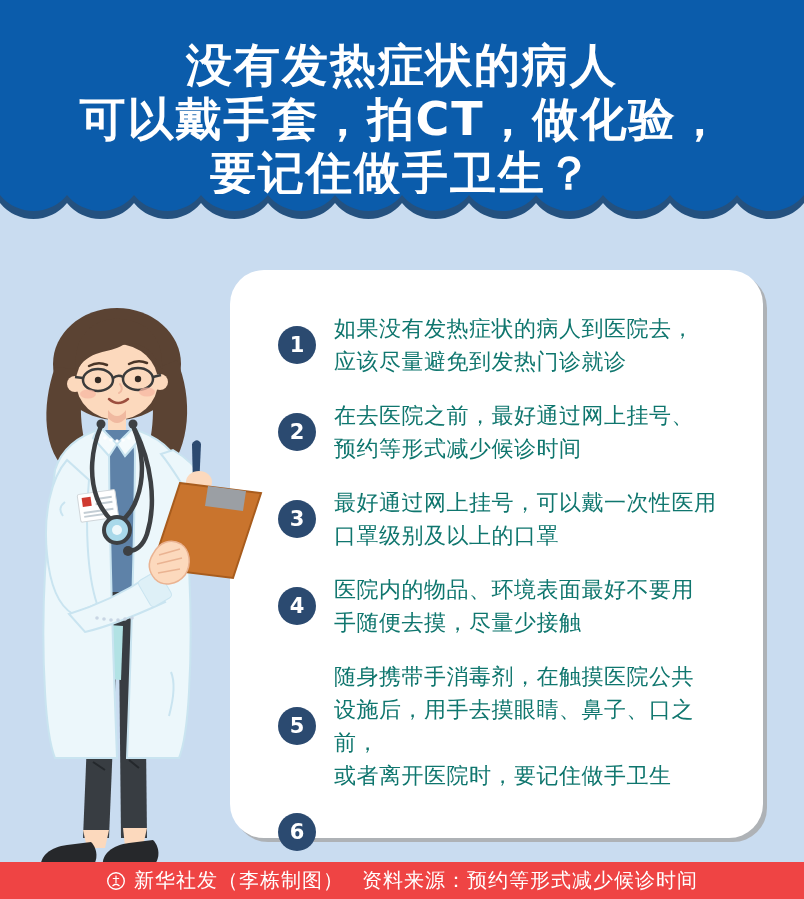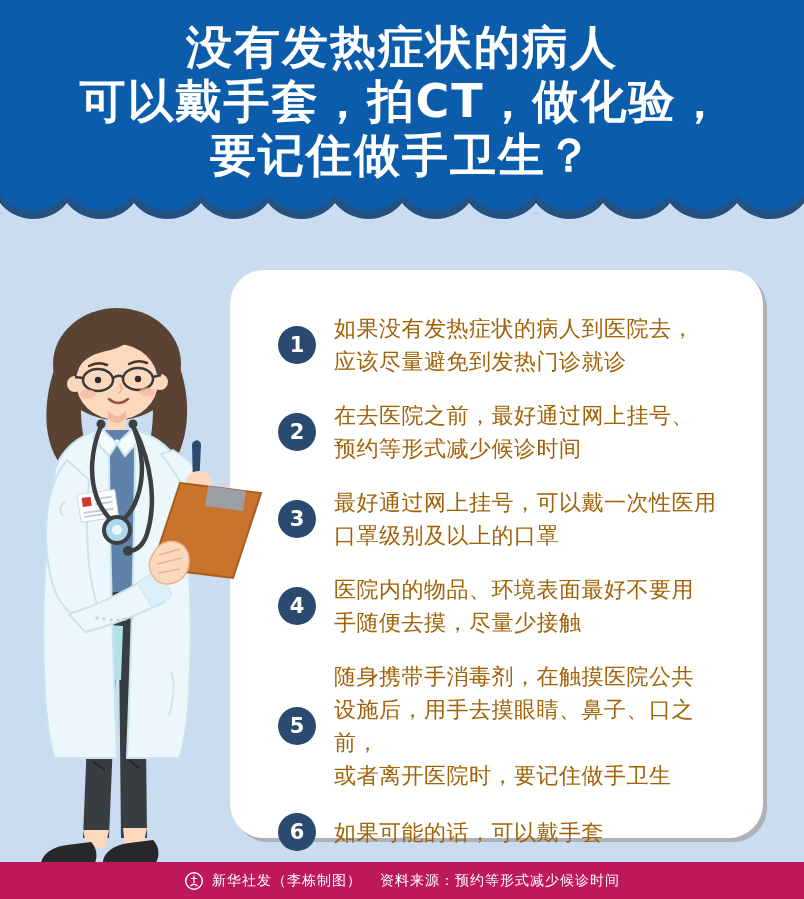--- a/index.html
+++ b/index.html
@@ -7,21 +7,21 @@
     position:relative;width:804px;height:899px;overflow:hidden;
     background:#c9dcf0;
     font-family:"DejaVu Sans","Liberation Sans",sans-serif;
   }
   
   .header{
     position:absolute;left:0;top:0;width:804px;height:195px;
     background:#0b5cab;z-index:3;
   }
   .title{
-    padding-top:20px;text-align:center;color:#ffffff;
+    padding-top:38px;text-align:center;color:#ffffff;
     font-size:46px;font-weight:bold;letter-spacing:2px;line-height:54px;
   }
   .wave{position:absolute;left:0;top:194px;z-index:3;display:block;}
   
   .card{
     position:absolute;left:230px;top:270px;width:533px;height:568px;
     background:#ffffff;border-radius:34px;
     box-shadow:4px 4px 0 0 #aeb2b6;
     box-sizing:border-box;
     padding:42px 24px 24px 48px;
@@ -29,31 +29,31 @@
   }
   .tip-row{display:flex;align-items:center;gap:18px;margin-bottom:21px;}
   .tip-row:last-child{margin-bottom:0;}
   .tip-num{
     flex-shrink:0;width:38px;height:38px;border-radius:50%;
     background:#2b4a70;color:#ffffff;
     font-size:21px;font-weight:bold;
     display:flex;align-items:center;justify-content:center;
   }
   .tip-text{
-    color:#a16207;font-size:22px;line-height:33px;letter-spacing:0.5px;
+    color:#0f766e;font-size:22px;line-height:33px;letter-spacing:0.5px;
     white-space:pre-line;width:403px;
   }
   
   .doctor{position:absolute;left:25px;top:292px;z-index:4;}
   
   .footer{
     position:absolute;left:0;bottom:0;width:804px;height:37px;
-    background:#be185d;color:#ffffff;z-index:5;
+    background:#ef4444;color:#ffffff;z-index:5;
     display:flex;align-items:center;justify-content:center;
-    font-size:14px;letter-spacing:1px;
+    font-size:20px;letter-spacing:1px;
   }
   .footer .logo{margin-right:8px;display:block;}
   .footer .source{margin-left:18px;}
 </style>
 </head>
 <body>
 
 <div class="poster">
 
   <div class="header">
@@ -91,21 +91,20 @@
 手随便去摸，尽量少接触</div>
     </div>
     <div class="tip-row">
       <div class="tip-num">5</div>
       <div class="tip-text">随身携带手消毒剂，在触摸医院公共
 设施后，用手去摸眼睛、鼻子、口之前，
 或者离开医院时，要记住做手卫生</div>
     </div>
     <div class="tip-row">
       <div class="tip-num">6</div>
-      <div class="tip-text">如果可能的话，可以戴手套</div>
     </div>
   </div>
 
   <svg class="doctor" width="260" height="590" viewBox="0 0 260 590" aria-hidden="true">
 
     <g fill="#5b4333">
       <ellipse cx="92" cy="72" rx="64" ry="56"></ellipse>
       <path d="M30,75 C16,115 18,160 44,181 C56,187 66,178 62,158 C53,128 55,98 62,78 Z"></path>
       <path d="M152,68 C168,106 166,155 140,183 C128,191 117,182 122,162 C131,130 129,98 122,80 Z"></path>
     </g>

